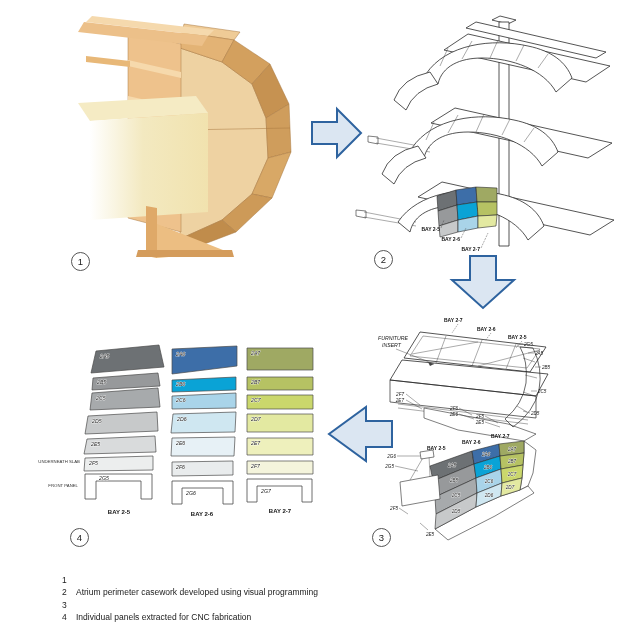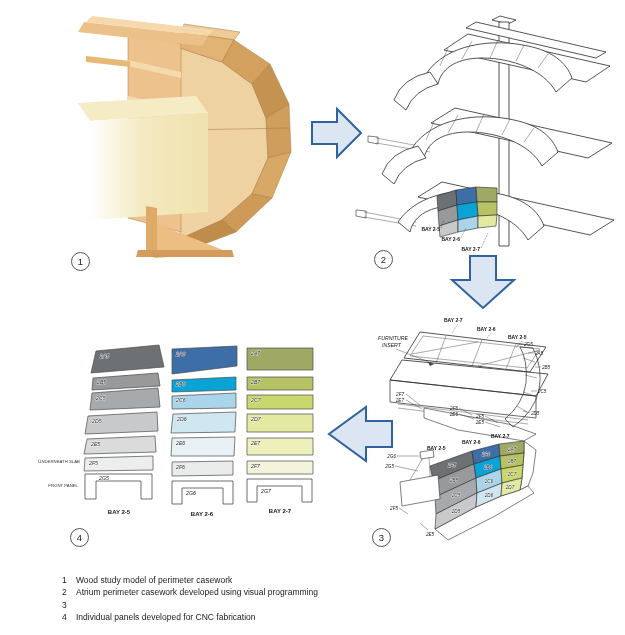--- a/index.html
+++ b/index.html
@@ -334,28 +334,27 @@
   <div class="marker" style="left:372px;top:528px">
       <span>3</span>
     </div>
   <div class="marker" style="left:70px;top:528px">
       <span>4</span>
     </div>
 
   <div id="captions">
     <div class="capline">
       <span class="capnum">1</span>
-      <span>Wood study model of perimeter casework</span>
     </div>
     <div class="capline">
       <span class="capnum">2</span>
       <span>Atrium perimeter casework developed using visual programming</span>
     </div>
     <div class="capline">
       <span class="capnum">3</span>
     </div>
     <div class="capline">
       <span class="capnum">4</span>
-      <span>Individual panels developed for CNC fabrication</span>
+      <span>Individual panels extracted for CNC fabrication</span>
     </div>
   </div>
 
 </div>
 
 </body></html>

